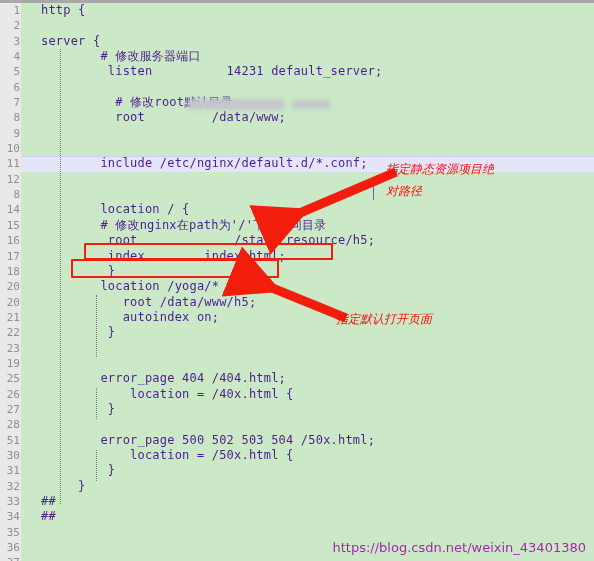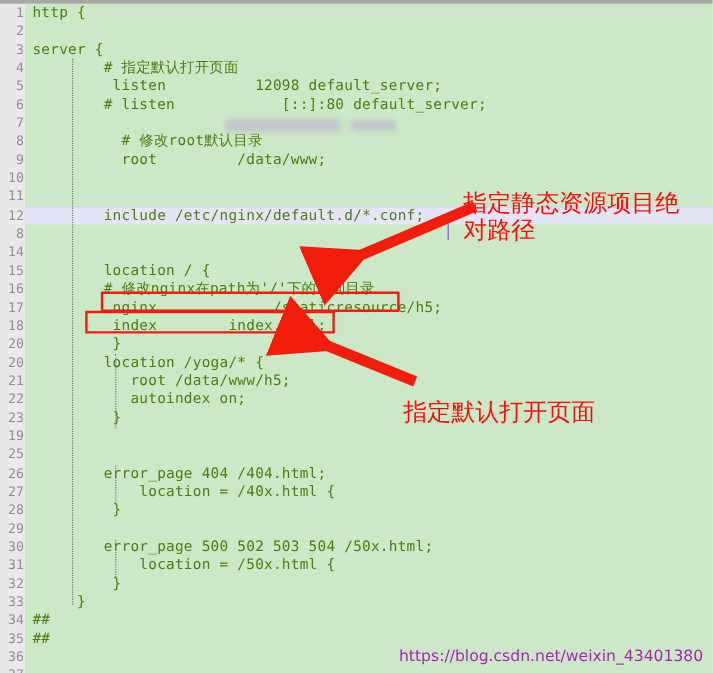--- a/index.html
+++ b/index.html
@@ -49,23 +49,23 @@
     width: 573px;
     height: 558px;
     background: #cbe9c6;
     z-index: 6;
   }
   .code-line {
     position: relative;
     height: 15.35px;
     line-height: 15.35px;
     font-size: 12px;
-    color: #4d7c0f;
+    color: #4c1d95;
     white-space: pre;
-    padding-left: 6px;
+    padding-left: 20px;
     box-sizing: border-box;
     letter-spacing: 0.2px;
     font-family: "DejaVu Sans Mono", "Liberation Mono", monospace;
   }
   .code-line.hl {
     background: #e5e5f9;
   }
   .code-line.hl::after {
     content: "";
     position: absolute;
@@ -94,25 +94,26 @@
     border: 2px solid #f21d0d;
     z-index: 20;
     box-sizing: border-box;
     border-radius: 1px;
   }
   
   .annot {
     position: absolute;
     color: #fc0d0d;
     font-family: "DejaVu Sans", "Liberation Sans", sans-serif;
-    font-size: 20px;
+    font-size: 12px;
     line-height: 22px;
     z-index: 22;
     white-space: pre-line;
     font-weight: 400;
+    font-style: italic;
   }
   svg.arrows {
     position: absolute;
     top: 0; left: 0;
     width: 594px;
     height: 561px;
     z-index: 21;
     pointer-events: none;
   }
   #watermark {
@@ -163,49 +164,48 @@
       <div class="ln">20</div>
       <div class="ln">20</div>
       <div class="ln">21</div>
       <div class="ln">22</div>
       <div class="ln">23</div>
       <div class="ln">19</div>
       <div class="ln">25</div>
       <div class="ln">26</div>
       <div class="ln">27</div>
       <div class="ln">28</div>
-      <div class="ln">29</div>
+      <div class="ln">51</div>
       <div class="ln">30</div>
       <div class="ln">31</div>
       <div class="ln">32</div>
       <div class="ln">33</div>
       <div class="ln">34</div>
       <div class="ln">35</div>
       <div class="ln">36</div>
       <div class="ln">37</div>
     </div>
 
   <div id="code-area">
       <div class="code-line">http {</div>
       <div class="code-line"> </div>
       <div class="code-line">server {</div>
-      <div class="code-line">        # 指定默认打开页面</div>
-      <div class="code-line">         listen          12098 default_server;</div>
-      <div class="code-line">        # listen            [::]:80 default_server;</div>
+      <div class="code-line">        # 修改服务器端口</div>
+      <div class="code-line">         listen          14231 default_server;</div>
       <div class="code-line"> </div>
       <div class="code-line">          # 修改root默认目录</div>
       <div class="code-line">          root         /data/www;</div>
       <div class="code-line"> </div>
       <div class="code-line"> </div>
       <div class="code-line hl">        include /etc/nginx/default.d/*.conf;</div>
       <div class="code-line"> </div>
       <div class="code-line"> </div>
       <div class="code-line">        location / {</div>
       <div class="code-line">        # 修改nginx在path为'/'下的访问目录</div>
-      <div class="code-line">         nginx             /staticresource/h5;</div>
+      <div class="code-line">         root             /staticresource/h5;</div>
       <div class="code-line">         index        index.html;</div>
       <div class="code-line">         }</div>
       <div class="code-line">        location /yoga/* {</div>
       <div class="code-line">           root /data/www/h5;</div>
       <div class="code-line">           autoindex on;</div>
       <div class="code-line">         }</div>
       <div class="code-line"> </div>
       <div class="code-line"> </div>
       <div class="code-line">        error_page 404 /404.html;</div>
       <div class="code-line">            location = /40x.html {</div>
@@ -238,17 +238,17 @@
         <path d="M6,0 L0,3 L6,6 Z" fill="#f21d0d"></path>
       </marker>
     </defs>
     <line x1="396" y1="172" x2="288" y2="218" stroke="#f21d0d" stroke-width="9" marker-end="url(#ah1)"></line>
     <line x1="346" y1="318" x2="260" y2="283" stroke="#f21d0d" stroke-width="9" marker-end="url(#ah1)"></line>
   </svg>
 
   <div class="annot" style="left:386px; top:158px; width:200px;">指定静态资源项目绝
 对路径</div>
 
-  <div class="annot" style="left:336px; top:308px; width:250px;margin-top:24px;">指定默认打开页面</div>
+  <div class="annot" style="left:336px; top:308px; width:250px;">指定默认打开页面</div>
 
   <div id="watermark">https://blog.csdn.net/weixin_43401380</div>
 
 </div>
 
 </body></html>

